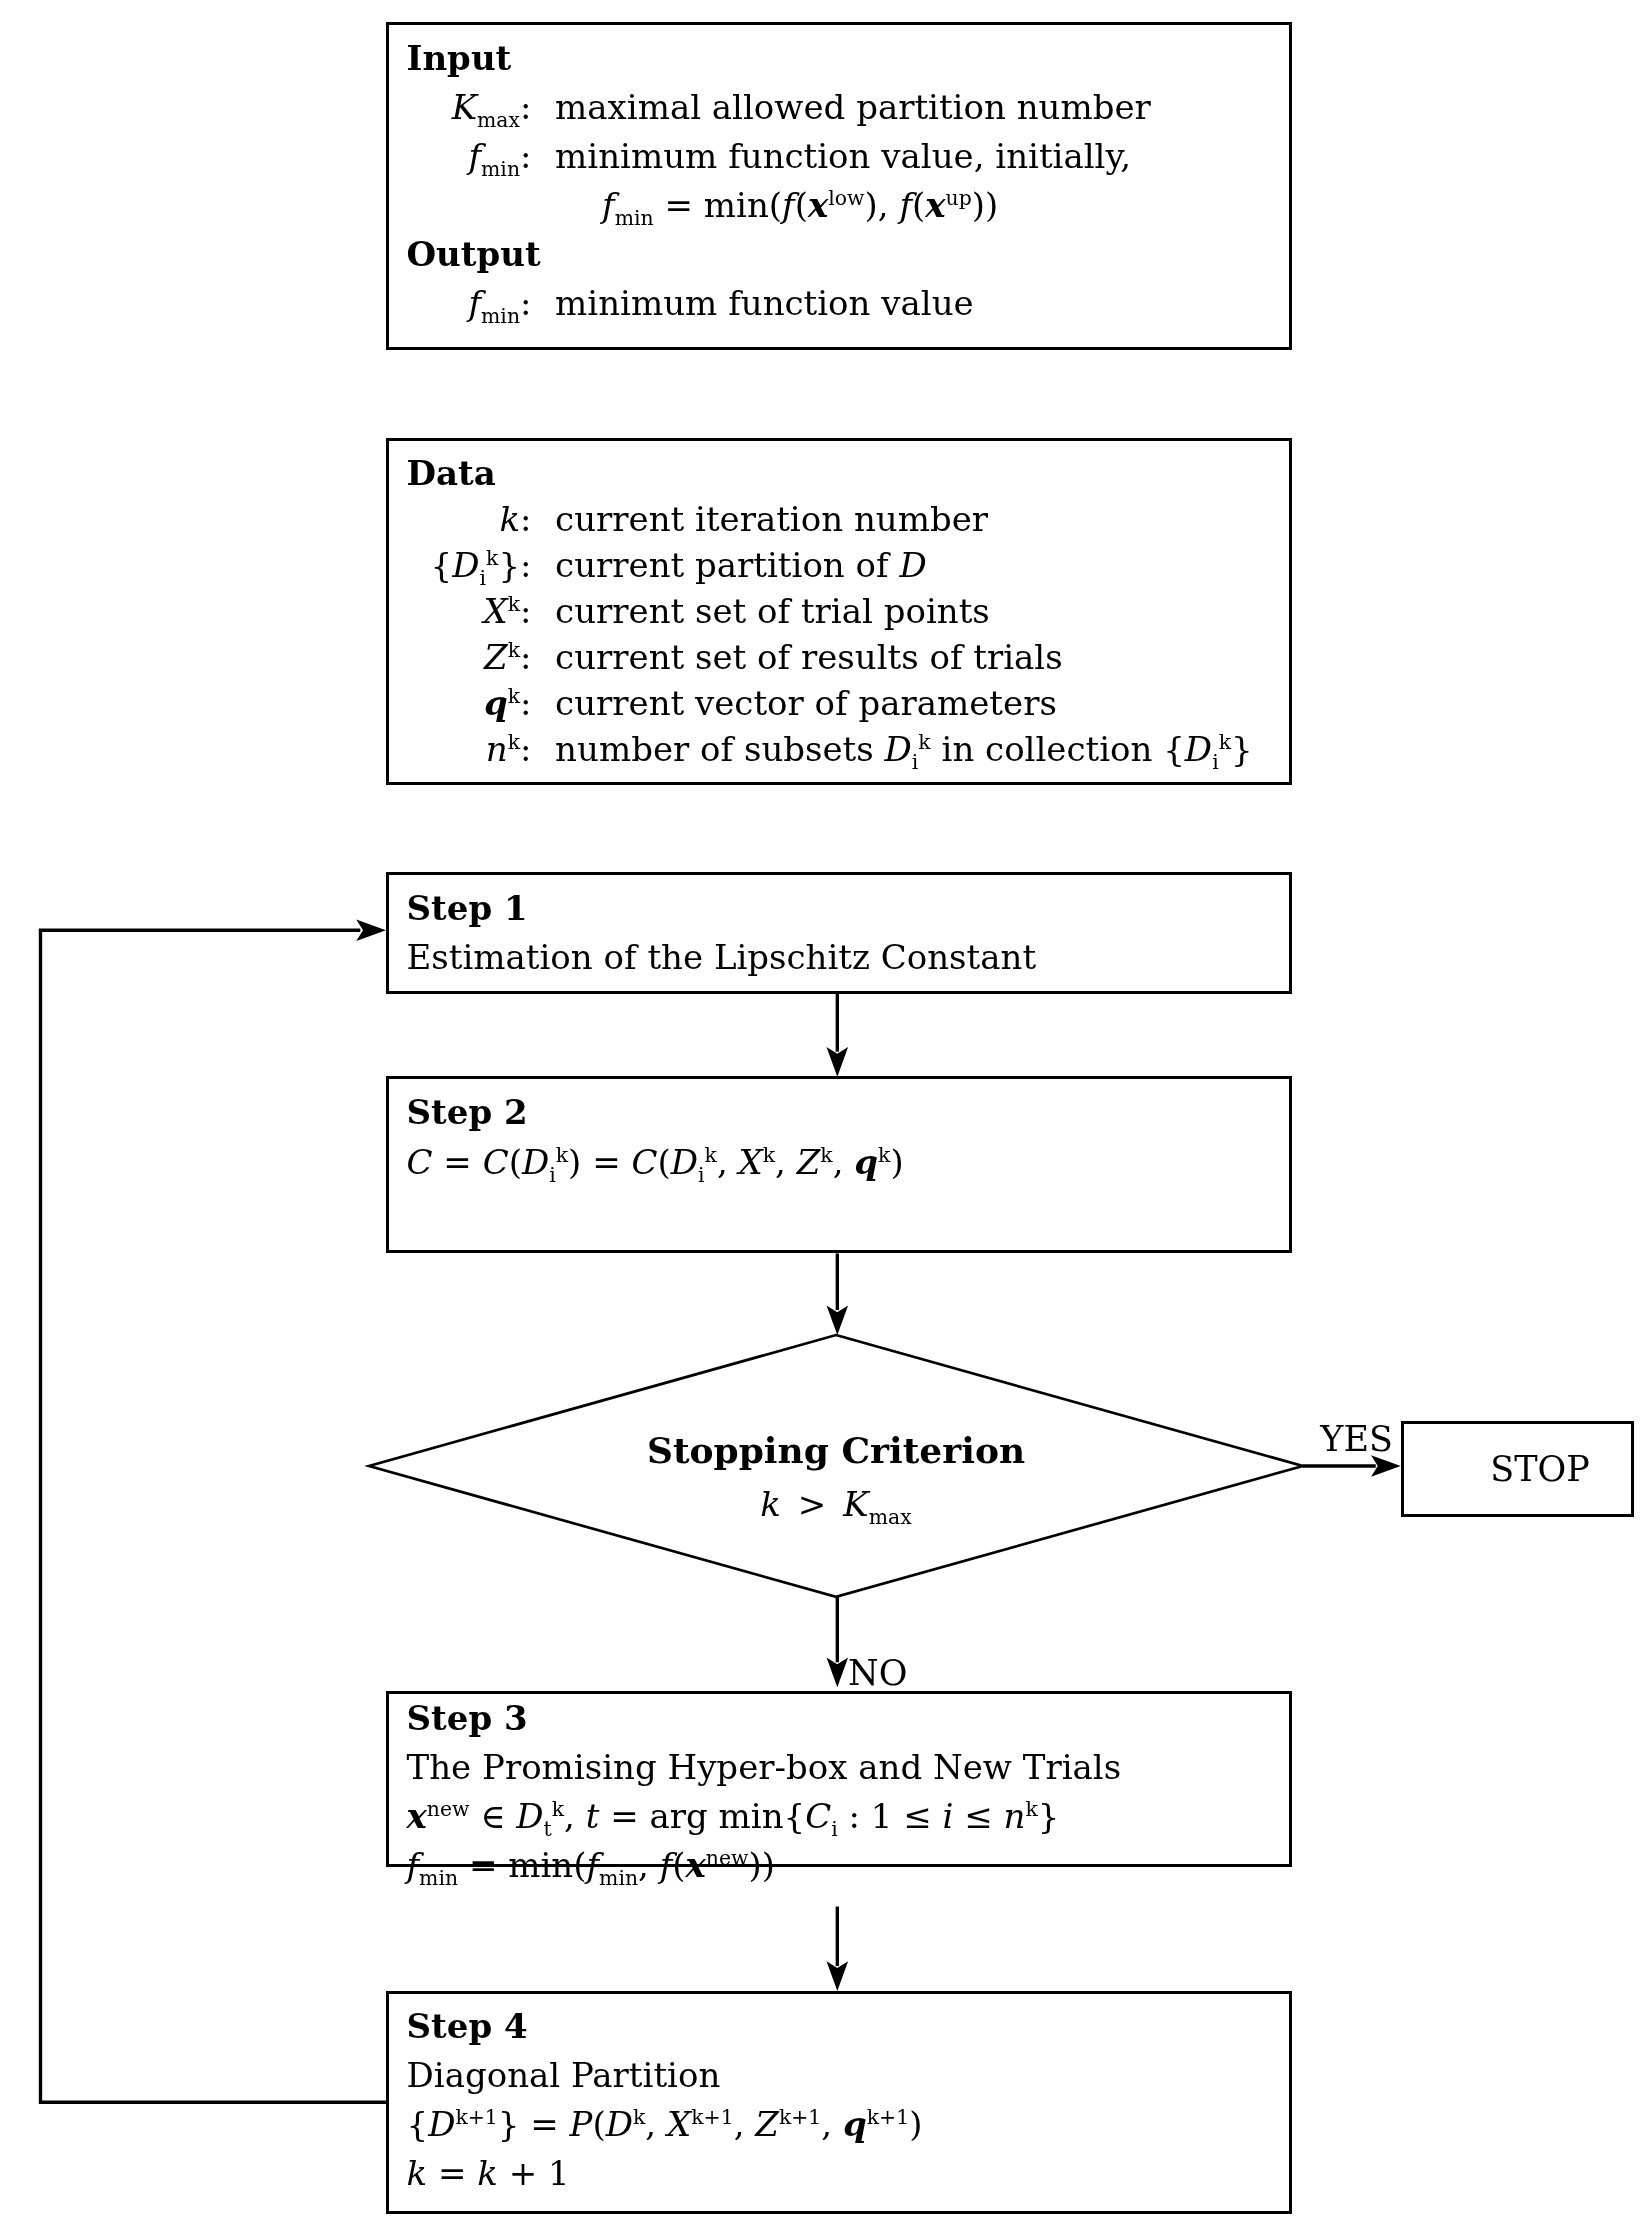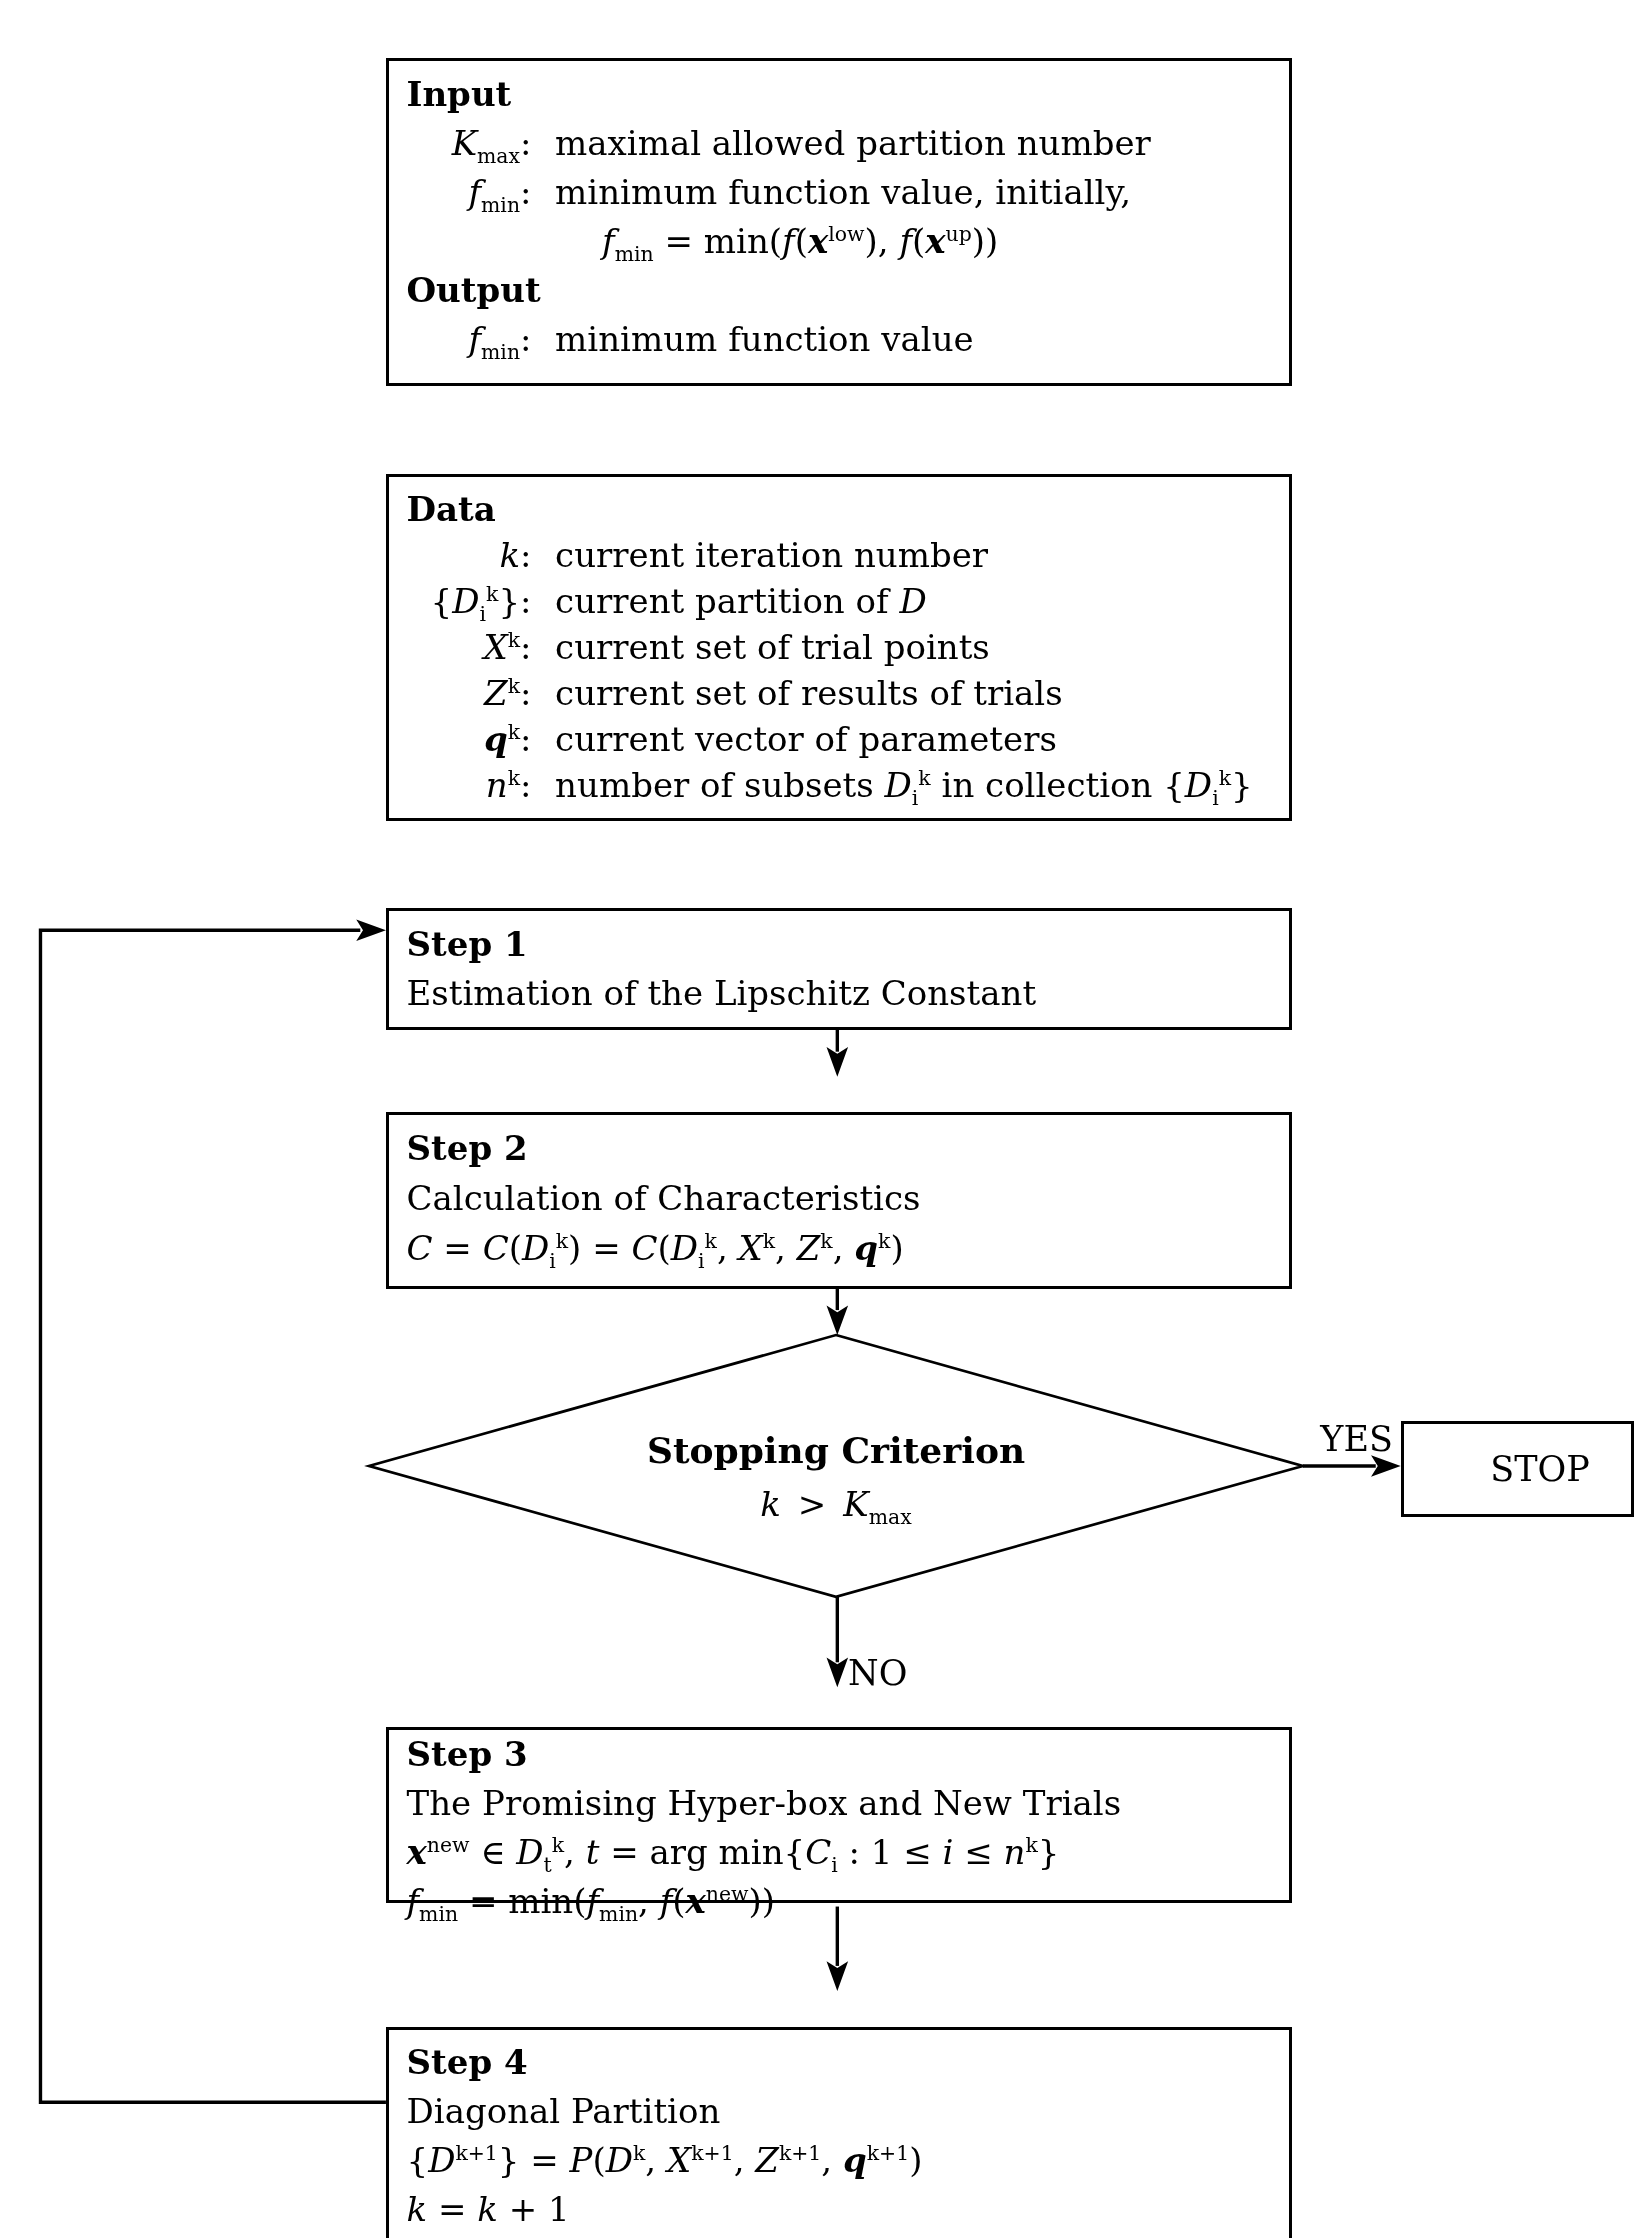--- a/index.html
+++ b/index.html
@@ -1,21 +1,21 @@
 <!DOCTYPE html>
 <html style="font-size:10.8px"><head>
 <meta charset="utf-8">
 <title>Flowchart</title>
 <style>
   html,body{margin:0;padding:0;background:#ffffff;}
   .canvas{position:relative;width:1649px;height:2239px;background:#ffffff;
           font-family:"DejaVu Serif","Liberation Serif",serif;color:#000;}
   svg.wires{position:absolute;left:0;top:0;width:1649px;height:2239px;}
   .box{position:absolute;box-sizing:border-box;background:#ffffff;border:3.4px solid #000;
-       font-size:34px;line-height:49px;padding:9.4px 17.5px;margin-top:36px;}
+       font-size:34px;line-height:49px;padding:9.4px 17.5px;}
   .hd{font-weight:bold;}
   .tgrid{display:grid;grid-template-columns:125px 1fr;column-gap:23.6px;}
   .tgrid .full{grid-column:1 / -1;}
   .lbl{text-align:right;white-space:nowrap;}
   .txt{text-align:left;white-space:nowrap;}
   .indent{padding-left:47px;}
   .rich i{font-style:italic;}
   .rich b{font-weight:bold;font-style:italic;}
   sup,sub{font-size:60%;line-height:0;}
   .databox{line-height:46px;}
@@ -92,21 +92,20 @@
     </div>
   </div>
 
   <div class="box stepbox" style="left:386px;top:872px;width:906px;height:122px;">
     <div class="hd">Step 1</div>
     <div class="line rich">Estimation of the Lipschitz Constant</div>
   </div>
 
   <div class="box stepbox" style="left:386px;top:1076px;width:906px;height:177px;line-height:50px;padding-top:8px;">
     <div class="hd">Step 2</div>
-    <div class="line rich">Calculation of Characteristics</div>
     <div class="line rich"><i>C</i> = <i>C</i>(<i>D</i><sub>i</sub><sup>k</sup>) = <i>C</i>(<i>D</i><sub>i</sub><sup>k</sup>, <i>X</i><sup>k</sup>, <i>Z</i><sup>k</sup>, <b>q</b><sup>k</sup>)</div>
   </div>
 
   <div class="diamond-text">
     <div class="diamond-title">Stopping Criterion</div>
     <div class="rich"><i>k</i> &gt; <i>K</i><sub>max</sub></div>
   </div>
 
   <div class="edge-label yes">YES</div>
   <div class="edge-label no">NO</div>

